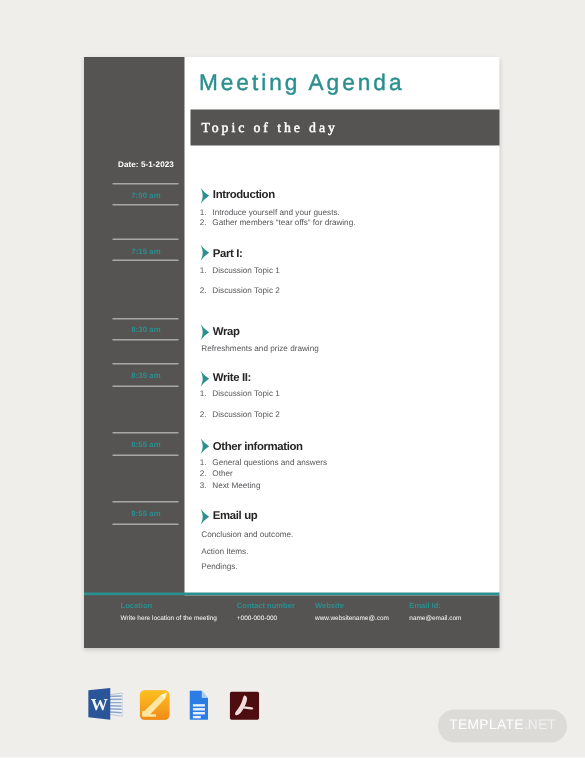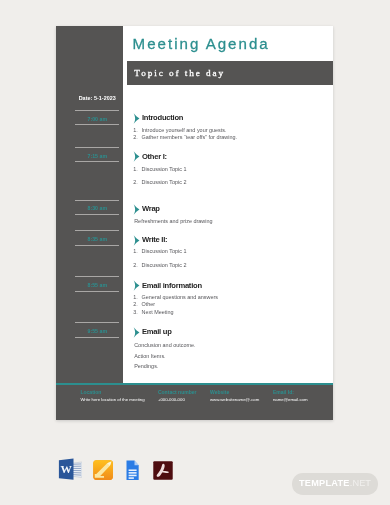--- a/index.html
+++ b/index.html
@@ -1,18 +1,18 @@
 <!DOCTYPE html>
 <html><head>
 <meta charset="utf-8">
 <style>
   html,body{margin:0;padding:0;}
   body{width:390px;height:505px;background:#f0eeeb;font-family:"Liberation Sans",sans-serif;overflow:hidden;}
 
-  .page{position:absolute;left:56px;top:26px;width:277px;height:394px;background:#ffffff;
+  .page{position:absolute;left:56px;top:38px;width:277px;height:394px;background:#ffffff;
         box-shadow:0 1px 3px rgba(0,0,0,0.16);}
 
   
   .sidebar{position:absolute;left:0;top:0;width:67px;height:100%;background:#555453;}
   .sb-date{position:absolute;left:19.3px;width:44px;text-align:center;color:#ffffff;
            font-size:5.4px;font-weight:bold;letter-spacing:0.05px;line-height:6px;}
   .sb-line{position:absolute;left:19.3px;width:44px;height:1px;background:#a9a7a5;}
   .sb-time{position:absolute;left:19.3px;width:44px;text-align:center;color:#2c8f8f;
            font-size:5.2px;font-weight:bold;letter-spacing:0.05px;line-height:6px;}
 
@@ -43,21 +43,21 @@
   
   .icons{position:absolute;left:0;top:0;}
   .ic{position:absolute;width:22px;height:22px;}
   .ic svg{display:block;width:22px;height:22px;}
 
   
   .wm{position:absolute;left:292px;top:473.3px;width:86px;height:21.5px;background:#dddbd7;border-radius:10.8px;}
   .wm span{position:absolute;left:0;top:0;width:86px;height:21.5px;line-height:21.5px;text-align:center;
            color:#ffffff;font-size:9.2px;font-weight:bold;letter-spacing:0.25px;white-space:nowrap;}
   .wm .net{font-weight:normal;font-style:normal;color:#f1f0ee;letter-spacing:0.1px;}
-  .wm b{font-weight:bold;}
+  .wm b{font-weight:normal;}
 </style>
 </head>
 <body>
 
 <div class="page">
   <div class="sidebar">
     <div class="sb-date" style="top:69px">Date: 5-1-2023</div>
   <div class="sb-line" style="top: 84px;"></div>
       <div class="sb-time" style="top: 89.5px;">7:00 am</div>
       <div class="sb-line" style="top: 97.8px;"></div>
@@ -93,21 +93,21 @@
         <span class="txt">Introduce yourself and your guests.</span>
       </div>
       <div class="li" style="top: 108px;">
         <span class="num">2.</span>
         <span class="txt">Gather members “tear offs” for drawing.</span>
       </div>
       <div class="sec-head" style="top: 125.1px;">
         <svg class="arrow" viewBox="0 0 9 15" preserveAspectRatio="none">
           <path d="M0.9 0.3 L4.6 4.3 L8.8 7.5 L4.6 10.7 L0.9 14.7 C2.4 11.8 2.9 9.5 2.9 7.5 C2.9 5.5 2.4 3.2 0.9 0.3 Z" fill="#2c8f8f"></path>
         </svg>
-        <div class="sec-title">Other I:</div>
+        <div class="sec-title">Part I:</div>
       </div>
       <div class="li" style="top: 139.8px;">
         <span class="num">1.</span>
         <span class="txt">Discussion Topic 1</span>
       </div>
       <div class="li" style="top: 152.8px;">
         <span class="num">2.</span>
         <span class="txt">Discussion Topic 2</span>
       </div>
       <div class="sec-head" style="top: 177.5px;">
@@ -128,21 +128,21 @@
         <span class="txt">Discussion Topic 1</span>
       </div>
       <div class="li" style="top: 235.6px;">
         <span class="num">2.</span>
         <span class="txt">Discussion Topic 2</span>
       </div>
       <div class="sec-head" style="top: 254.1px;">
         <svg class="arrow" viewBox="0 0 9 15" preserveAspectRatio="none">
           <path d="M0.9 0.3 L4.6 4.3 L8.8 7.5 L4.6 10.7 L0.9 14.7 C2.4 11.8 2.9 9.5 2.9 7.5 C2.9 5.5 2.4 3.2 0.9 0.3 Z" fill="#2c8f8f"></path>
         </svg>
-        <div class="sec-title">Email information</div>
+        <div class="sec-title">Other information</div>
       </div>
       <div class="li" style="top: 267.7px;">
         <span class="num">1.</span>
         <span class="txt">General questions and answers</span>
       </div>
       <div class="li" style="top: 275px;">
         <span class="num">2.</span>
         <span class="txt">Other</span>
       </div>
       <div class="li" style="top: 282.7px;">

